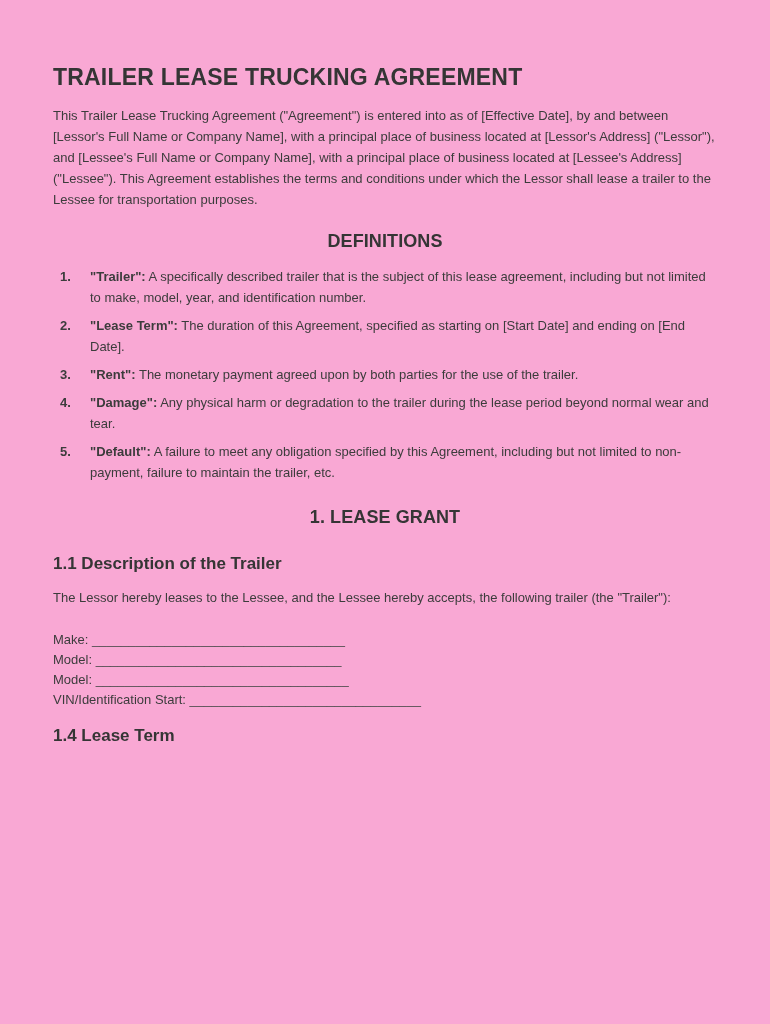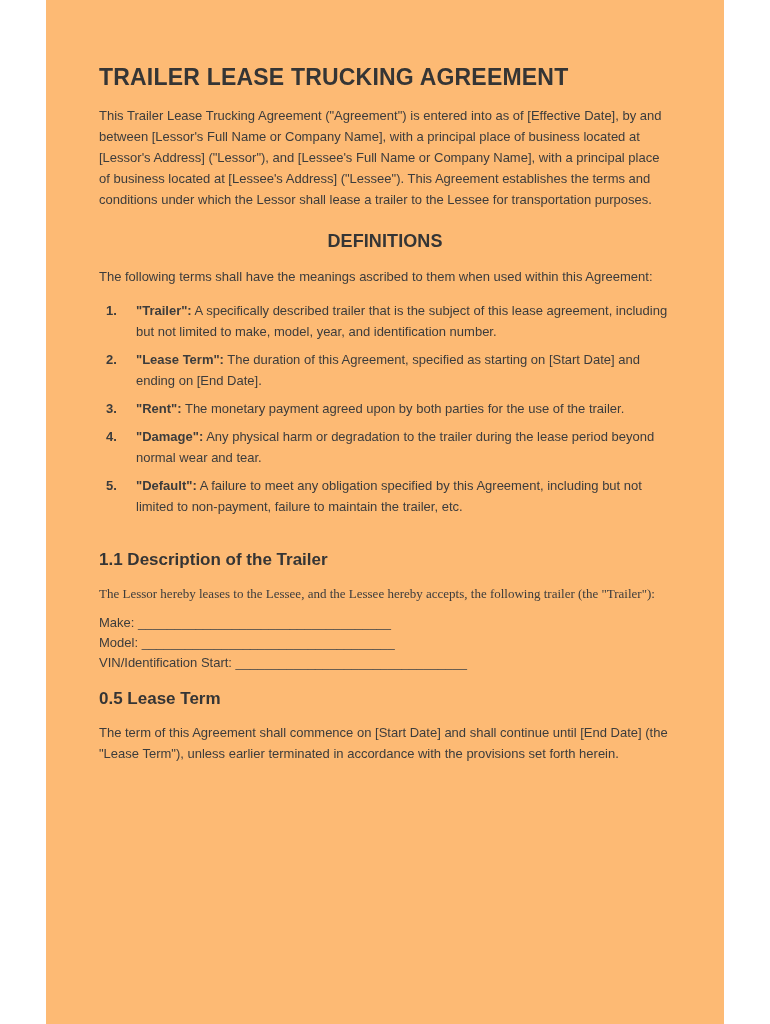--- a/index.html
+++ b/index.html
@@ -2,24 +2,24 @@
 <html><head>
 <meta charset="utf-8">
 <style>
   html, body {
     margin: 0;
     padding: 0;
     background: #ffffff;
   }
   .page {
     position: relative;
-    width: 678px;
+    width: 770px;
     height: 1024px;
     margin: 0 auto;
-    background: #fdba74;
+    background: #f9a8d4;
     overflow: hidden;
     box-sizing: border-box;
     padding: 63px 53px 0 53px;
     font-family: "Liberation Sans", "DejaVu Sans", sans-serif;
     color: #3c3c3c;
   }
   h1.doc-title {
     font-size: 23px;
     line-height: 28px;
     margin: 0 0 14px 0;
@@ -78,22 +78,21 @@
     font-size: 17px;
     line-height: 19px;
     margin: 26px 0 14px 0;
     font-weight: bold;
     color: #353535;
   }
   h3.sub-heading.tight-top {
     margin-top: 16px;
   }
   p.pre-fields {
-    margin-bottom: 9px;
-    font-family: Liberation Serif, serif;
+    margin-bottom: 22px;
   }
   .fields {
     display: flow-root;
     margin: 8px 0 0 0;
   }
   .field-line {
     font-size: 13px;
     line-height: 20px;
     white-space: nowrap;
   }
@@ -106,21 +105,20 @@
 <body>
 
 <div class="page">
 
   <h1 class="doc-title">TRAILER LEASE TRUCKING AGREEMENT</h1>
 
   <p class="body-text intro">This Trailer Lease Trucking Agreement ("Agreement") is entered into as of [Effective Date], by and between [Lessor's Full Name or Company Name], with a principal place of business located at [Lessor's Address] ("Lessor"), and [Lessee's Full Name or Company Name], with a principal place of business located at [Lessee's Address] ("Lessee"). This Agreement establishes the terms and conditions under which the Lessor shall lease a trailer to the Lessee for transportation purposes.</p>
 
   <h2 class="section-heading">DEFINITIONS</h2>
 
-  <p class="body-text lead">The following terms shall have the meanings ascribed to them when used within this Agreement:</p>
 
   <div class="def-list">
     <div class="def-item">
       <span class="def-num">1.</span>
       <p class="def-body"><span class="def-term">"Trailer":</span> <span>A specifically described trailer that is the subject of this lease agreement, including but not limited to make, model, year, and identification number.</span></p>
     </div>
     <div class="def-item">
       <span class="def-num">2.</span>
       <p class="def-body"><span class="def-term">"Lease Term":</span> <span>The duration of this Agreement, specified as starting on [Start Date] and ending on [End Date].</span></p>
     </div>
@@ -131,28 +129,29 @@
     <div class="def-item">
       <span class="def-num">4.</span>
       <p class="def-body"><span class="def-term">"Damage":</span> <span>Any physical harm or degradation to the trailer during the lease period beyond normal wear and tear.</span></p>
     </div>
     <div class="def-item">
       <span class="def-num">5.</span>
       <p class="def-body"><span class="def-term">"Default":</span> <span>A failure to meet any obligation specified by this Agreement, including but not limited to non-payment, failure to maintain the trailer, etc.</span></p>
     </div>
   </div>
 
+  <h2 class="section-heading">1. LEASE GRANT</h2>
 
   <h3 class="sub-heading">1.1 Description of the Trailer</h3>
 
   <p class="body-text pre-fields">The Lessor hereby leases to the Lessee, and the Lessee hereby accepts, the following trailer (the "Trailer"):</p>
 
   <div class="fields">
     <div class="field-line"><span>Make:</span> <span class="field-blank">___________________________________</span></div>
+    <div class="field-line"><span>Model:</span> <span class="field-blank">__________________________________</span></div>
     <div class="field-line"><span>Model:</span> <span class="field-blank">___________________________________</span></div>
     <div class="field-line"><span>VIN/Identification Start:</span> <span class="field-blank">________________________________</span></div>
   </div>
 
-  <h3 class="sub-heading tight-top">0.5 Lease Term</h3>
+  <h3 class="sub-heading tight-top">1.4 Lease Term</h3>
 
-  <p class="body-text">The term of this Agreement shall commence on [Start Date] and shall continue until [End Date] (the "Lease Term"), unless earlier terminated in accordance with the provisions set forth herein.</p>
 
 </div>
 
 </body></html>

